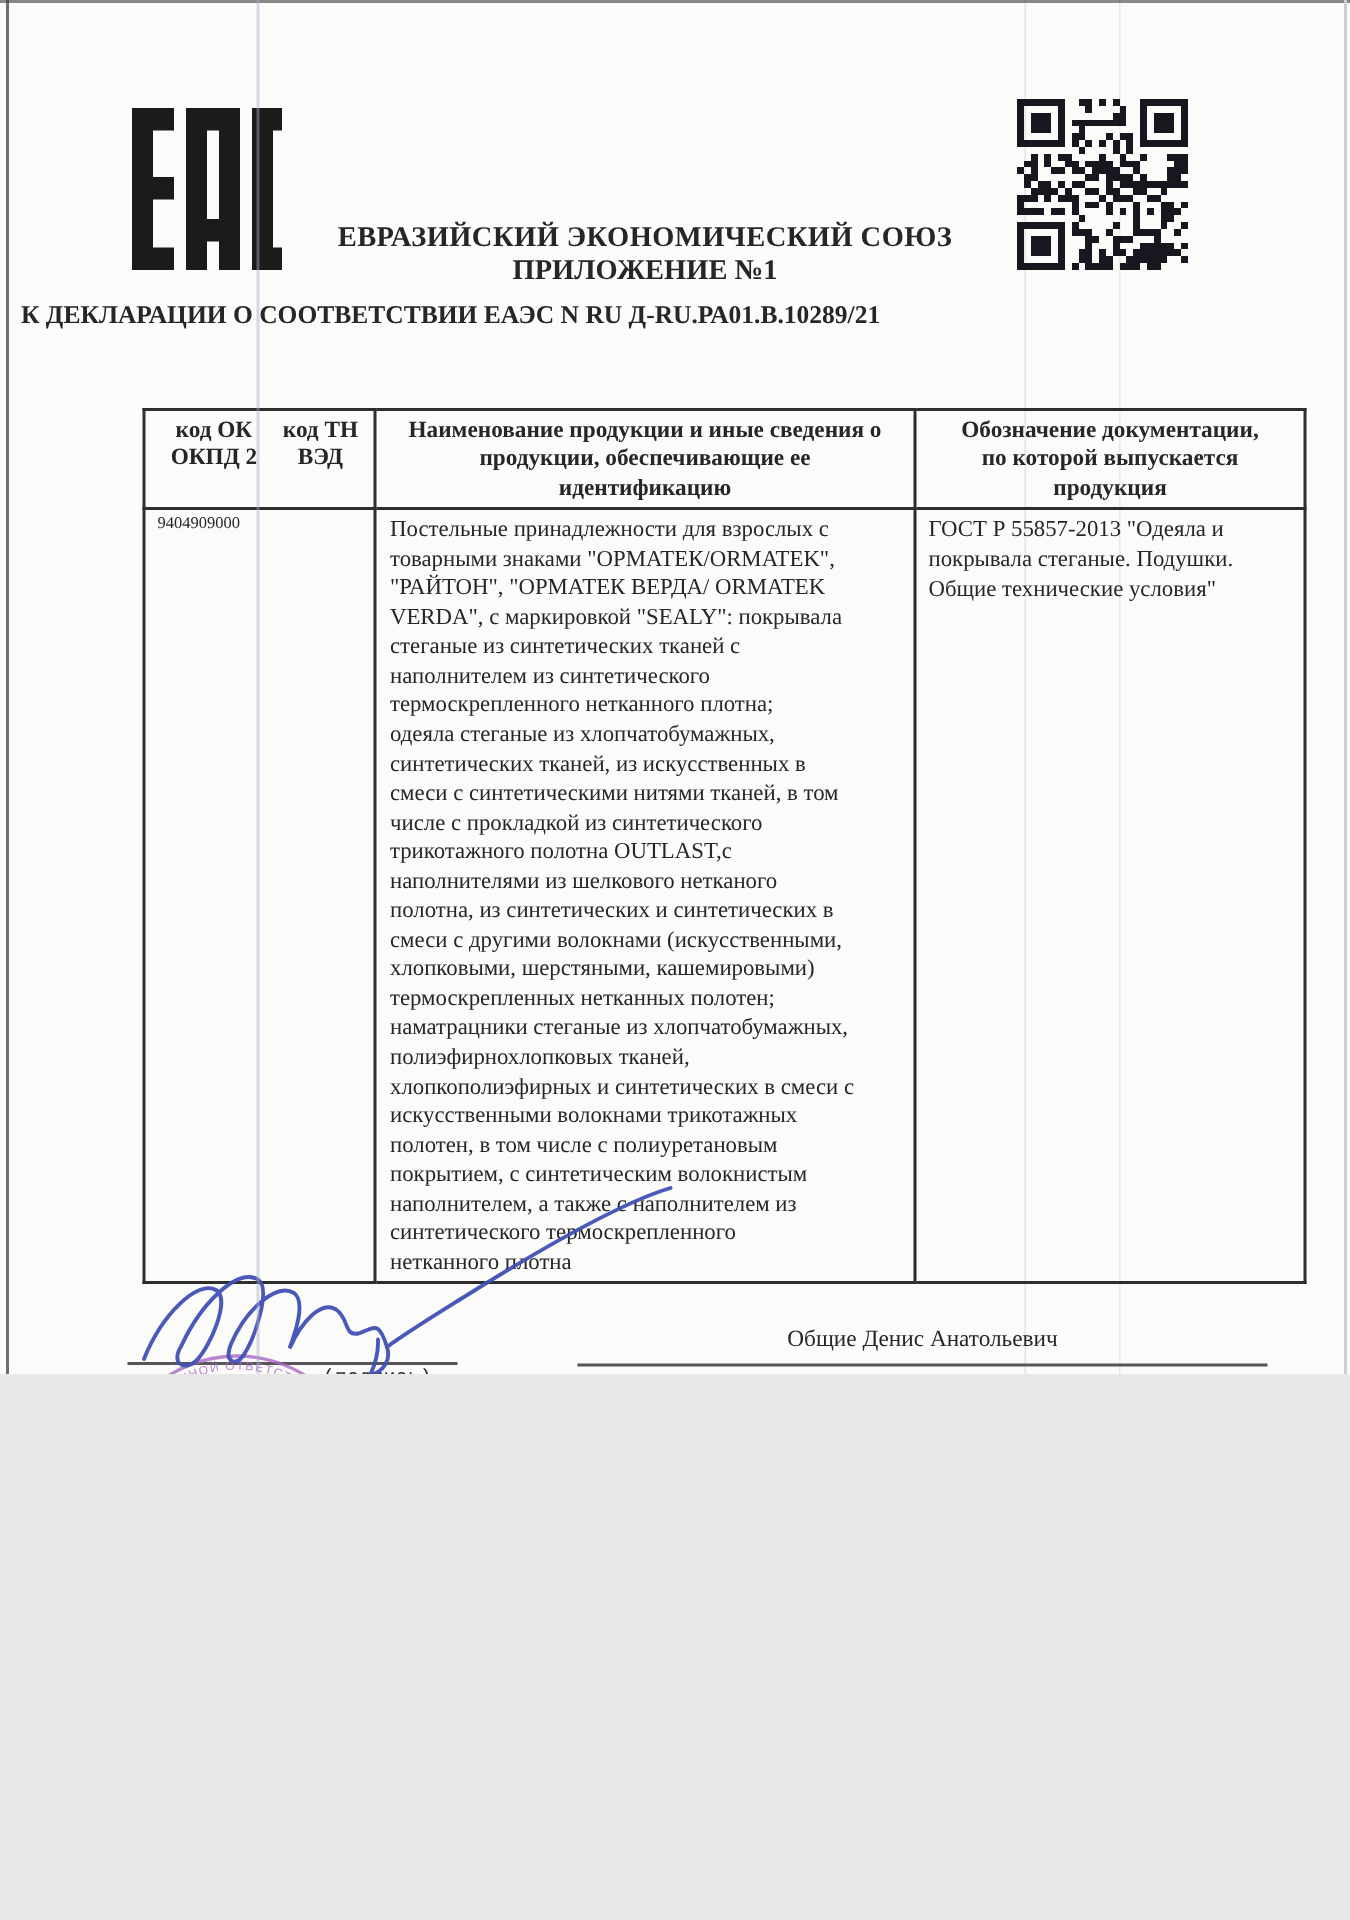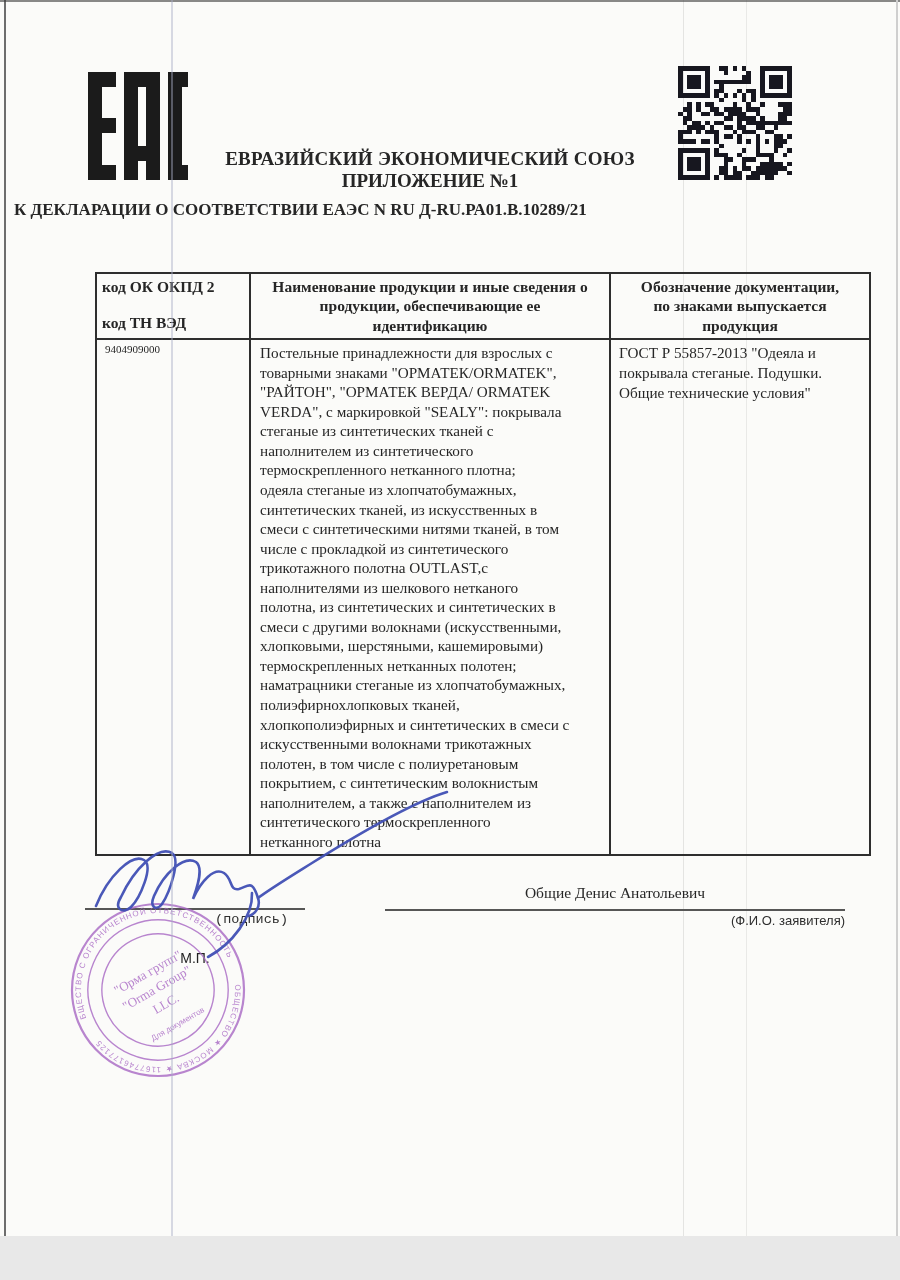--- a/index.html
+++ b/index.html
@@ -1,16 +1,16 @@
 <!DOCTYPE html>
 <html><head>
 <meta charset="utf-8">
 <style>
   html,body{margin:0;padding:0;background:#e8e8e8;}
-  #page{position:relative;width:900px;height:1236px;background:#fbfbf9;overflow:hidden;
+  #page{position:relative;width:900px;height:916px;background:#fbfbf9;overflow:hidden;
         font-family:"Liberation Serif","DejaVu Serif",serif;color:#262626;}
   .abs{position:absolute;}
   
   .edge-top{left:0;top:0;width:900px;height:2px;background:#4a4a4a;opacity:.65;z-index:4;}
   .edge-left{left:4px;top:0;width:2px;height:1280px;background:#3d3d3d;opacity:.75;z-index:4;}
   .edge-bottom{left:0;top:1273px;width:900px;height:4px;background:#8d8275;opacity:.8;z-index:4;}
   .edge-right{left:896px;top:0;width:2px;height:1280px;background:#cfcfcf;z-index:4;}
   .fold-line{left:171px;top:0;width:2px;height:1280px;background:#a9aec6;opacity:.45;z-index:40;}
   .fold-faint1{left:683px;top:0;width:1px;height:1280px;background:#e4e4e2;z-index:3;}
   .fold-faint2{left:746px;top:0;width:1px;height:1280px;background:#e9e9e7;z-index:3;}
@@ -23,22 +23,22 @@
   .title-block{left:60px;top:148px;width:740px;text-align:center;z-index:10;}
   .title-line1{font-size:19px;font-weight:bold;letter-spacing:.3px;}
   .title-line2{font-size:19px;font-weight:bold;margin-top:0;}
   .title-line3{left:14px;top:200px;width:840px;text-align:left;font-size:17px;font-weight:bold;z-index:10;}
 
   
   #doc-table{left:95px;top:272px;width:750px;border-collapse:collapse;table-layout:fixed;z-index:10;}
   #doc-table td{border:2px solid #2e2e2e;vertical-align:top;}
   .c1{width:150px;} .c2{width:350px;border-radius:18px;} .c3{width:250px;}
   .th-cell{font-weight:bold;font-size:15.5px;text-align:center;padding:3px 4px;line-height:1.25;white-space:pre-line;}
-  .th-c1{display:flex;flex-direction:column;justify-content:space-between;height:54px;padding:3px 4px;
-         font-weight:bold;font-size:15.5px;}
+  .th-c1{display:flex;justify-content:space-between;height:54px;padding:3px 4px;
+         font-weight:bold;font-size:15.5px;text-align:center;}
   .cell-code{font-size:11px;padding:3px 6px 3px 8px;}
   .cell-desc{font-size:15.2px;line-height:19.55px;padding:3px 4px 3px 9px;white-space:pre-line;}
   .cell-doc{font-size:15.2px;line-height:20px;padding:3px 4px 3px 8px;}
   .sig-line{left:85px;top:908px;width:220px;height:1.5px;background:#565656;z-index:10;}
   .sig-caption{left:68px;top:912px;width:220px;text-align:right;
                font-family:Liberation Mono, monospace;font-size:13.5px;color:#2e2e2e;z-index:10;}
   .mp-label{left:85px;top:950px;width:220px;text-align:center;
             font-family:"Liberation Sans","DejaVu Sans",sans-serif;font-size:14px;color:#222;z-index:10;}
   .fio-name{left:385px;top:884px;width:460px;text-align:center;font-size:15.5px;z-index:10;}
   .fio-line{left:385px;top:909px;width:460px;height:1.5px;background:#565656;z-index:10;}
@@ -408,21 +408,21 @@
         <td class="c1">
           <div class="th-c1">
             <span>код ОК ОКПД 2</span>
             <span>код ТН ВЭД</span>
           </div>
         </td>
         <td class="c2 th-cell">Наименование продукции и иные сведения о
 продукции, обеспечивающие ее
 идентификацию</td>
         <td class="c3 th-cell">Обозначение документации,
-по знаками выпускается
+по которой выпускается
 продукция</td>
       </tr>
       <tr>
         <td class="c1 cell-code">9404909000</td>
         <td class="c2 cell-desc">Постельные принадлежности для взрослых с
 товарными знаками "ОРМАТЕК/ORMATEK",
 "РАЙТОН", "ОРМАТЕК ВЕРДА/ ORMATEK
 VERDA", с маркировкой "SEALY": покрывала
 стеганые из синтетических тканей с
 наполнителем из синтетического

